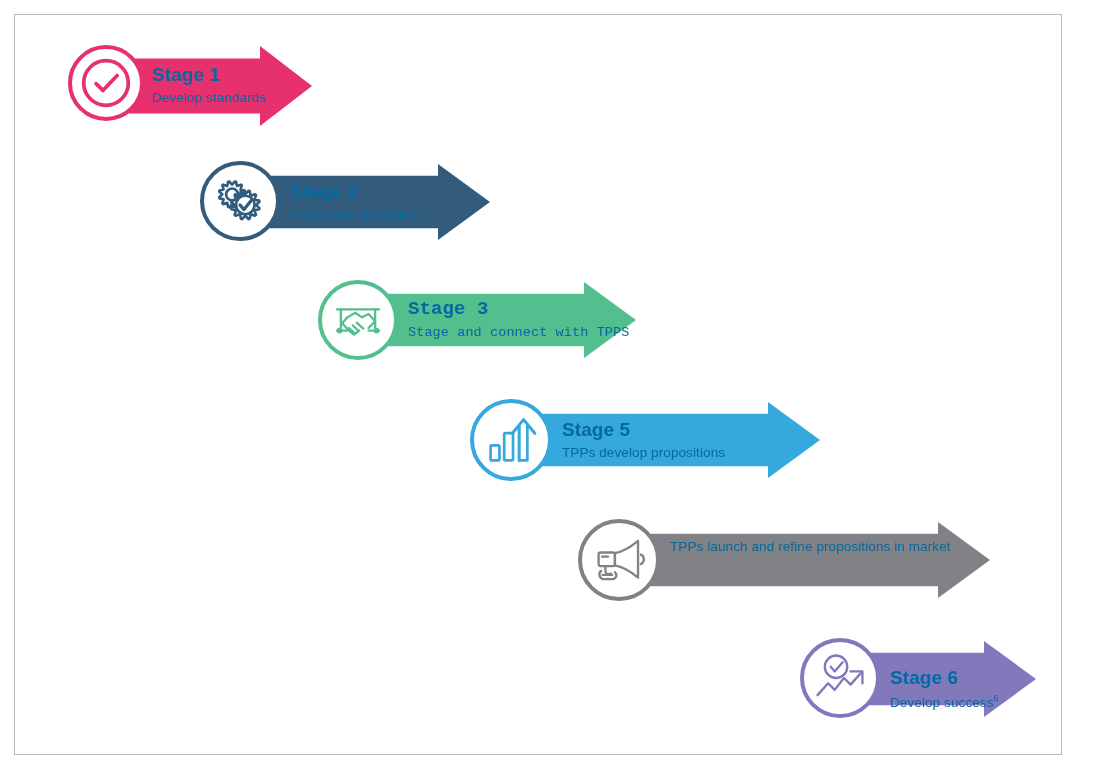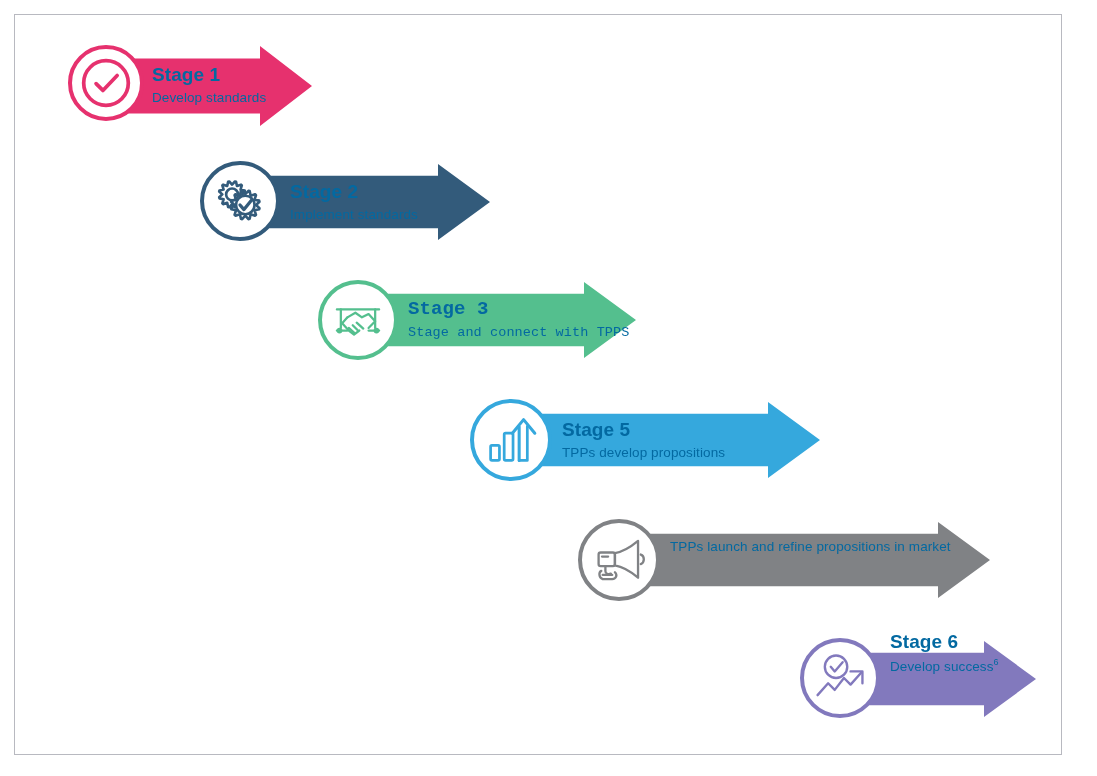--- a/index.html
+++ b/index.html
@@ -216,19 +216,19 @@
             <svg width="66" height="66" viewBox="0 0 100 100">
               <g fill="none" stroke="#8279bd" stroke-linecap="round" stroke-linejoin="round" stroke-width="3.6">
                 <circle cx="44" cy="33" r="17"></circle>
                 <path d="M36 33 L42 40 L54 26"></path>
                 <path d="M16 76 L32 58 L42 68 L56 50 L66 60 L82 42"></path>
                 <path d="M66 40 L84 40 L84 58"></path>
               </g>
             </svg>
           </div>
         </div>
-        <div class="labels" style="left: 890px; top: 632px;">
+        <div class="labels" style="left: 890px; top: 668px;">
           <div class="stage-title">Stage 6</div>
           <div class="stage-sub"><span>Develop success</span><span class="sup">6</span></div>
         </div>
       </div>
     </div>
 </div>
 
 </body></html>

